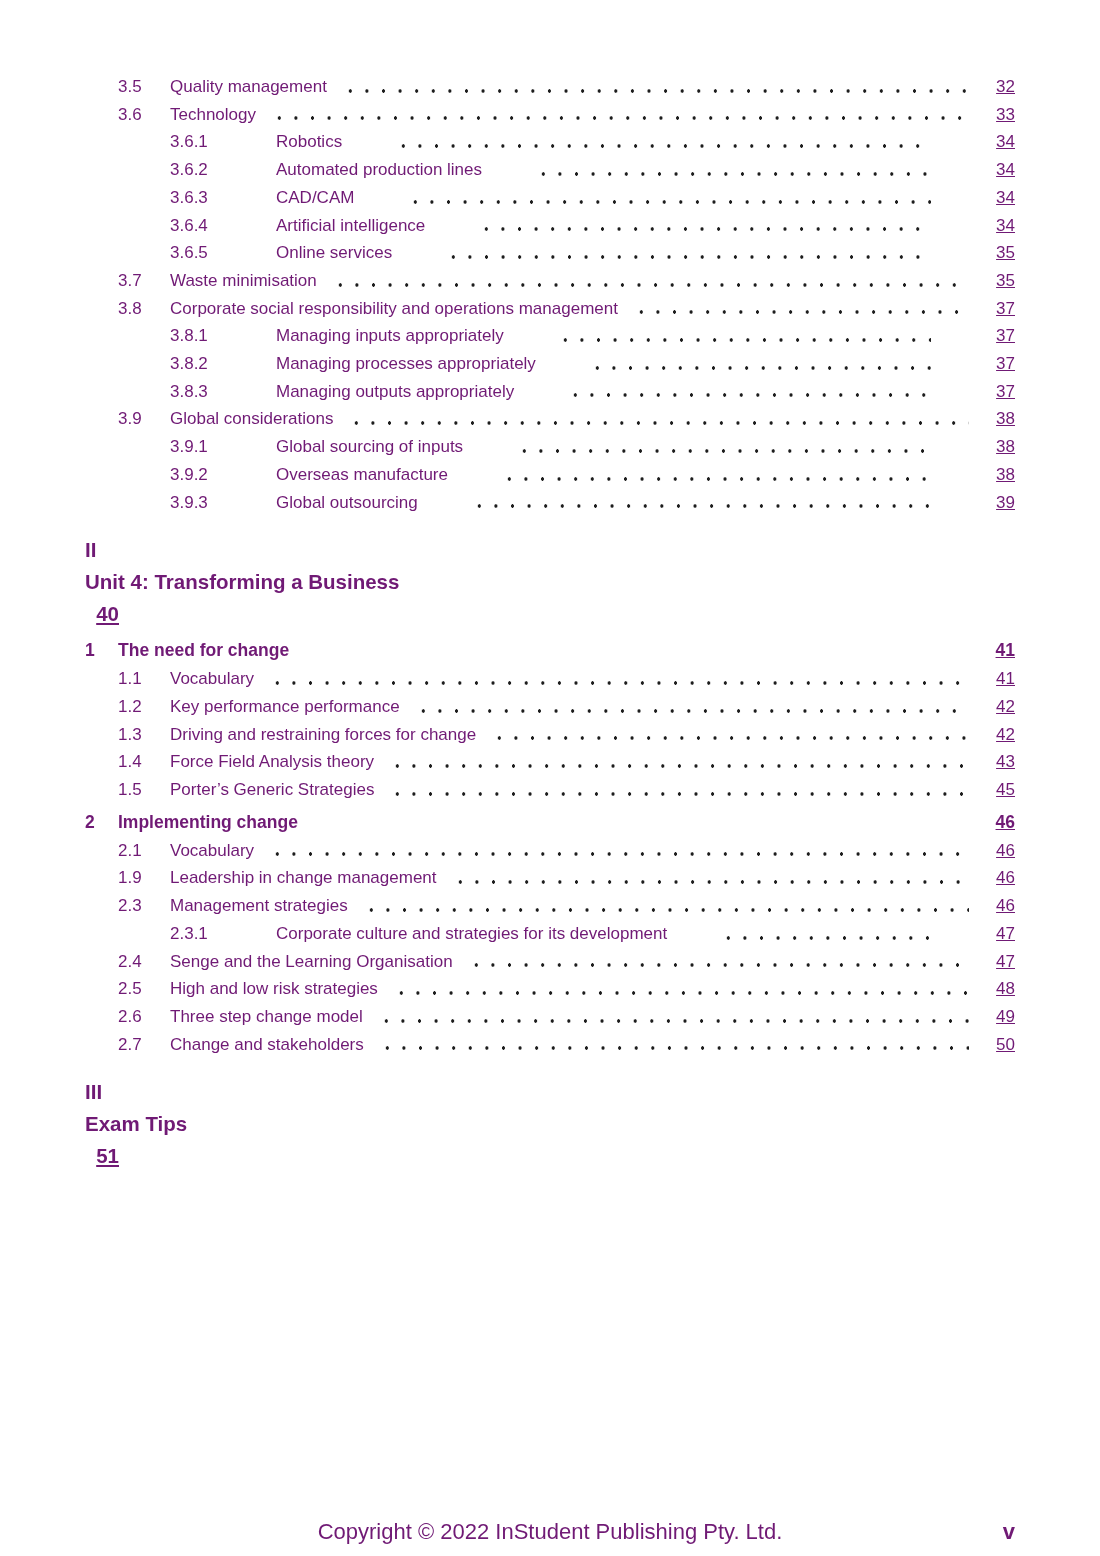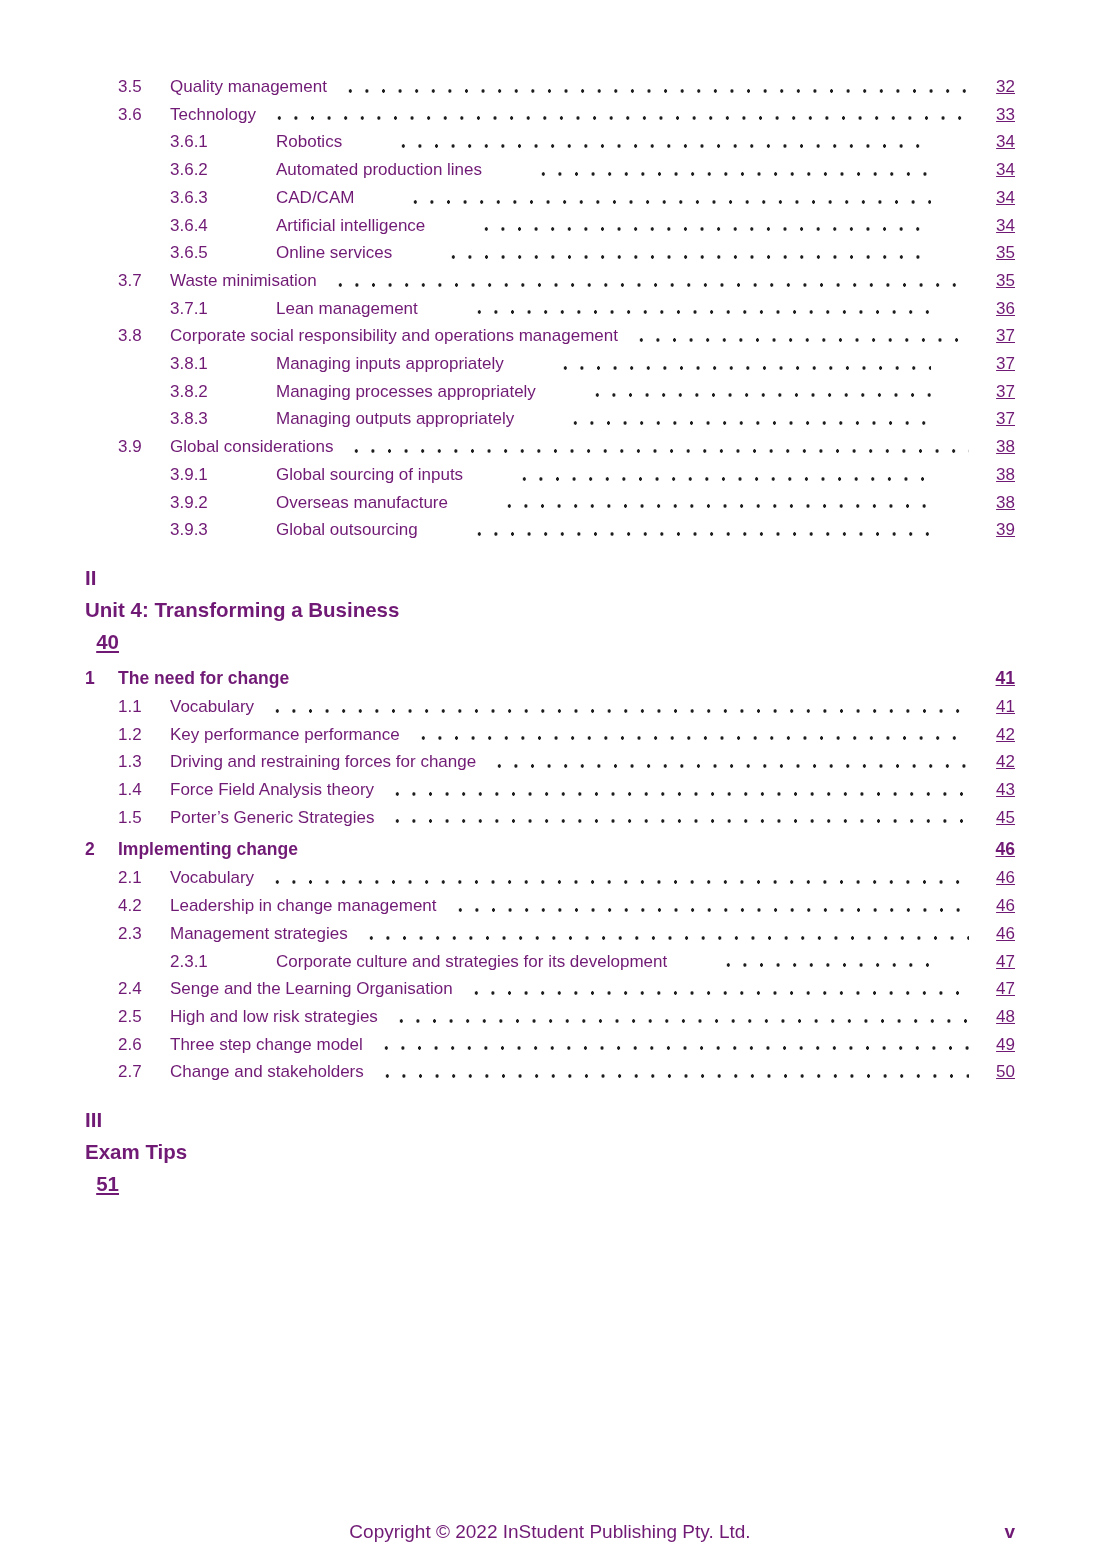--- a/index.html
+++ b/index.html
@@ -69,21 +69,21 @@
     flex-direction: column;
   }
   .row.part .num { width: 38px; }
 
   .footer {
     position: absolute;
     left: 0;
     right: 0;
     top: 1521px;
     height: 22px;
-    font-size: 19px;
+    font-size: 22px;
     line-height: 22px;
   }
   .footer .copyright {
     position: absolute;
     left: 0;
     right: 0;
     text-align: center;
   }
   .footer .folio {
     position: absolute;
@@ -138,26 +138,20 @@
       <span class="title">Online services</span>
       <span class="leader"></span>
       <span class="pageno">35</span>
     </div>
       <div class="row section">
       <span class="num">3.7</span>
       <span class="title">Waste minimisation</span>
       <span class="leader"></span>
       <span class="pageno">35</span>
     </div>
-      <div class="row subsection">
-      <span class="num">3.7.1</span>
-      <span class="title">Lean management</span>
-      <span class="leader"></span>
-      <span class="pageno">36</span>
-    </div>
       <div class="row section">
       <span class="num">3.8</span>
       <span class="title">Corporate social responsibility and operations management</span>
       <span class="leader"></span>
       <span class="pageno">37</span>
     </div>
       <div class="row subsection">
       <span class="num">3.8.1</span>
       <span class="title">Managing inputs appropriately</span>
       <span class="leader"></span>
@@ -247,21 +241,21 @@
       <span class="leader"></span>
       <span class="pageno">46</span>
     </div>
       <div class="row section">
       <span class="num">2.1</span>
       <span class="title">Vocabulary</span>
       <span class="leader"></span>
       <span class="pageno">46</span>
     </div>
       <div class="row section">
-      <span class="num">4.2</span>
+      <span class="num">1.9</span>
       <span class="title">Leadership in change management</span>
       <span class="leader"></span>
       <span class="pageno">46</span>
     </div>
       <div class="row section">
       <span class="num">2.3</span>
       <span class="title">Management strategies</span>
       <span class="leader"></span>
       <span class="pageno">46</span>
     </div>

